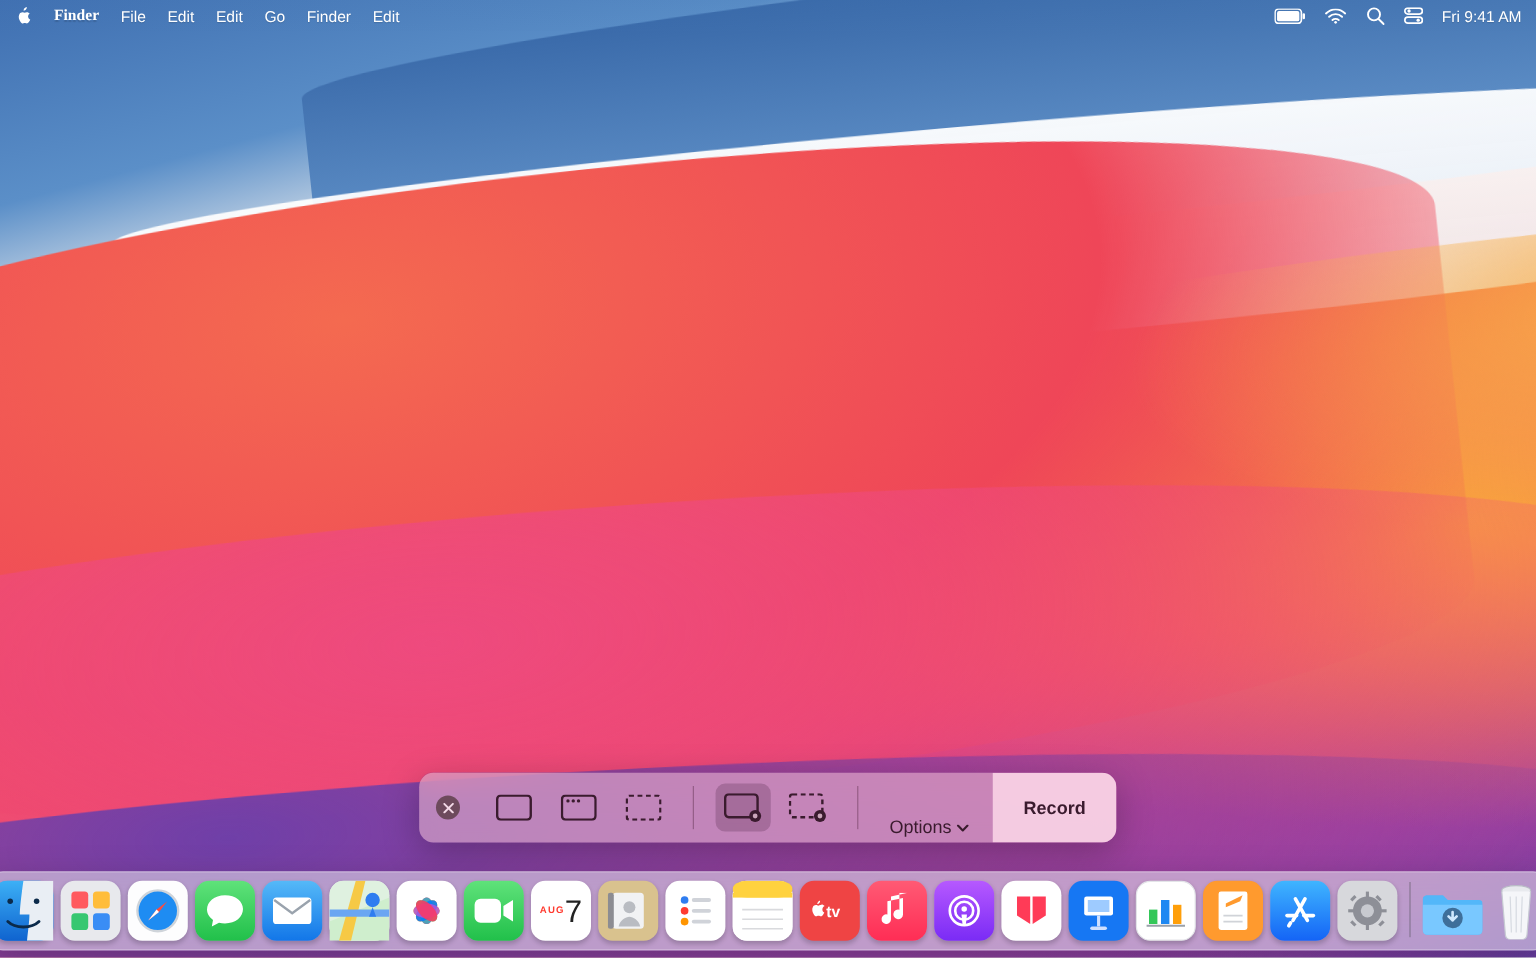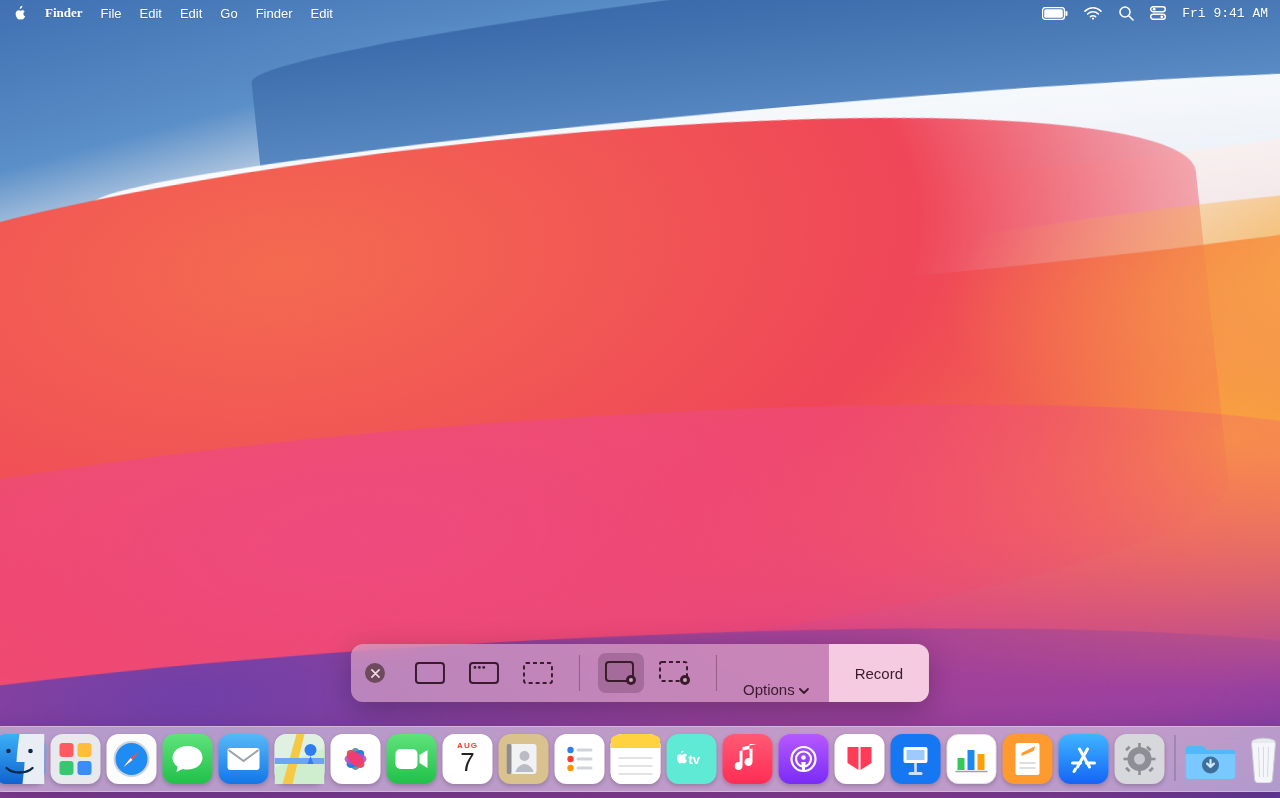--- a/index.html
+++ b/index.html
@@ -31,21 +31,21 @@
     position: absolute; top: 0; left: 0; right: 0; height: 26px;
     display: flex; align-items: center; justify-content: space-between;
     padding: 0 12px;
     color: #fff;
     font-size: 13px;
     font-weight: 500;
     text-shadow: 0 1px 1px rgba(0,0,0,0.15);
     background: linear-gradient(180deg, rgba(70,120,180,0.15), rgba(70,120,180,0.05));
   }
   .menubar .left, .menubar .right { display: flex; align-items: center; gap: 18px; }
-  .menubar .right { gap: 16px; font-family: Liberation Mono, monospace; }
+  .menubar .right { gap: 16px; }
   .menubar .app-name { font-weight: 700; font-family: Liberation Serif, serif; }
   .menubar .item { cursor: default; }
   .apple-logo svg { display:block; }
   .status-icon svg { display:block; }
   .clock { font-variant-numeric: tabular-nums; }
 
   
   .shot-toolbar {
     position: absolute; left: 50%; transform: translateX(-50%);
     bottom: 96px;
@@ -71,21 +71,21 @@
     background: #6d4a5c; color: #f2d9e6; display:flex; align-items:center; justify-content:center;
     font-size: 11px; line-height: 1;
   }
   .options-btn {
     display:flex; align-items:center; gap:4px;
     height:100%; padding: 0 20px;
     color:#3a1b2e; font-size:15px;margin-top:32px;
   }
   .record-btn {
     display:flex; align-items:center; height:100%; padding: 0 26px;
-    background: rgba(255,220,235,0.8); color:#3a1b2e; font-size:15px; font-weight:400;
+    background: rgba(255,220,235,0.8); color:#3a1b2e; font-size:15px; font-weight:700;
   }
   .chev { display:inline-block; }
 
   
   .dock-wrap {
     position:absolute; left: 50%; transform: translateX(-50%);
     bottom: 6px;
   }
   .dock {
     display:flex; align-items:flex-end; gap: 6px;
@@ -305,21 +305,21 @@
         </svg>
     </div>
 
     <div class="app" style="background:linear-gradient(180deg,#5fe27a,#21c04a);">
       <svg width="34" height="24" viewBox="0 0 34 24">
           <rect x="1" y="2" width="22" height="20" rx="5" fill="#fff"></rect>
           <path d="M25 8 L33 3 V21 L25 16 Z" fill="#fff"></path>
         </svg>
     </div>
 
-    <div class="app" style="background:#fff;flex-direction:column;">
+    <div class="app" style="background:#fff;flex-direction:row;">
       <div style="font-size:8px;font-weight:700;color:#ff3b30;letter-spacing:1px;margin-top:-2px;">AUG</div>
       <div style="font-size:26px;font-weight:400;color:#222;line-height:1;margin-top:-1px;">7</div>
     </div>
 
     <div class="app" style="background:#d9c28e;">
       <svg width="34" height="34" viewBox="0 0 34 34">
           <rect x="4" y="2" width="26" height="30" rx="3" fill="#f1f2f4"></rect>
           <rect x="0" y="2" width="5" height="30" rx="2" fill="#8c8c92"></rect>
           <circle cx="18" cy="14" r="5" fill="#b9bcc2"></circle>
           <path d="M9 30c1-5 6-8 9-8s8 3 9 8" fill="#b9bcc2"></path>
@@ -341,21 +341,21 @@
       <svg width="50" height="50" viewBox="0 0 50 50">
           <rect width="50" height="50" rx="12" fill="#fff"></rect>
           <rect width="50" height="14" rx="12" fill="#ffd23f"></rect>
           <rect y="10" width="50" height="4" fill="#ffd23f"></rect>
           <line x1="8" y1="24" x2="42" y2="24" stroke="#d9dadd" stroke-width="1.3"></line>
           <line x1="8" y1="32" x2="42" y2="32" stroke="#d9dadd" stroke-width="1.3"></line>
           <line x1="8" y1="40" x2="42" y2="40" stroke="#d9dadd" stroke-width="1.3"></line>
         </svg>
     </div>
 
-    <div class="app" style="background:#5eead4;">
+    <div class="app" style="background:#ef4444;">
       <svg width="34" height="18" viewBox="0 0 34 18" fill="#fff">
           <path d="M8.3 2.6c.4-.5.7-1.2.6-1.9-.6 0-1.3.4-1.7.9-.4.4-.7 1.1-.6 1.8.7 0 1.3-.3 1.7-.8zM9.7 4.2c-1 0-1.8.6-2.3.6s-1.2-.6-2-.6c-1 0-2 .6-2.5 1.6-1.1 1.9-.3 4.7.8 6.2.5.8 1.1 1.6 1.9 1.6.8 0 1-.5 2-.5s1.2.5 2 .5 1.4-.8 1.9-1.5c.4-.6.6-1 .9-1.7-2.3-1-2-4.4.3-5.4-.6-.8-1.6-1.3-2.5-1.3z"></path>
           <text x="14" y="14" font-size="13" font-weight="600" fill="#fff">tv</text>
         </svg>
     </div>
 
     <div class="app" style="background:linear-gradient(180deg,#ff5a74,#ff2d55);">
       <svg width="26" height="30" viewBox="0 0 26 30" fill="#fff">
           <path d="M22 0 L8 3 V22 a4 4 0 1 1-3-3.9V7l13-2.6V18a4 4 0 1 1-3-3.9V0z"></path>
         </svg>

